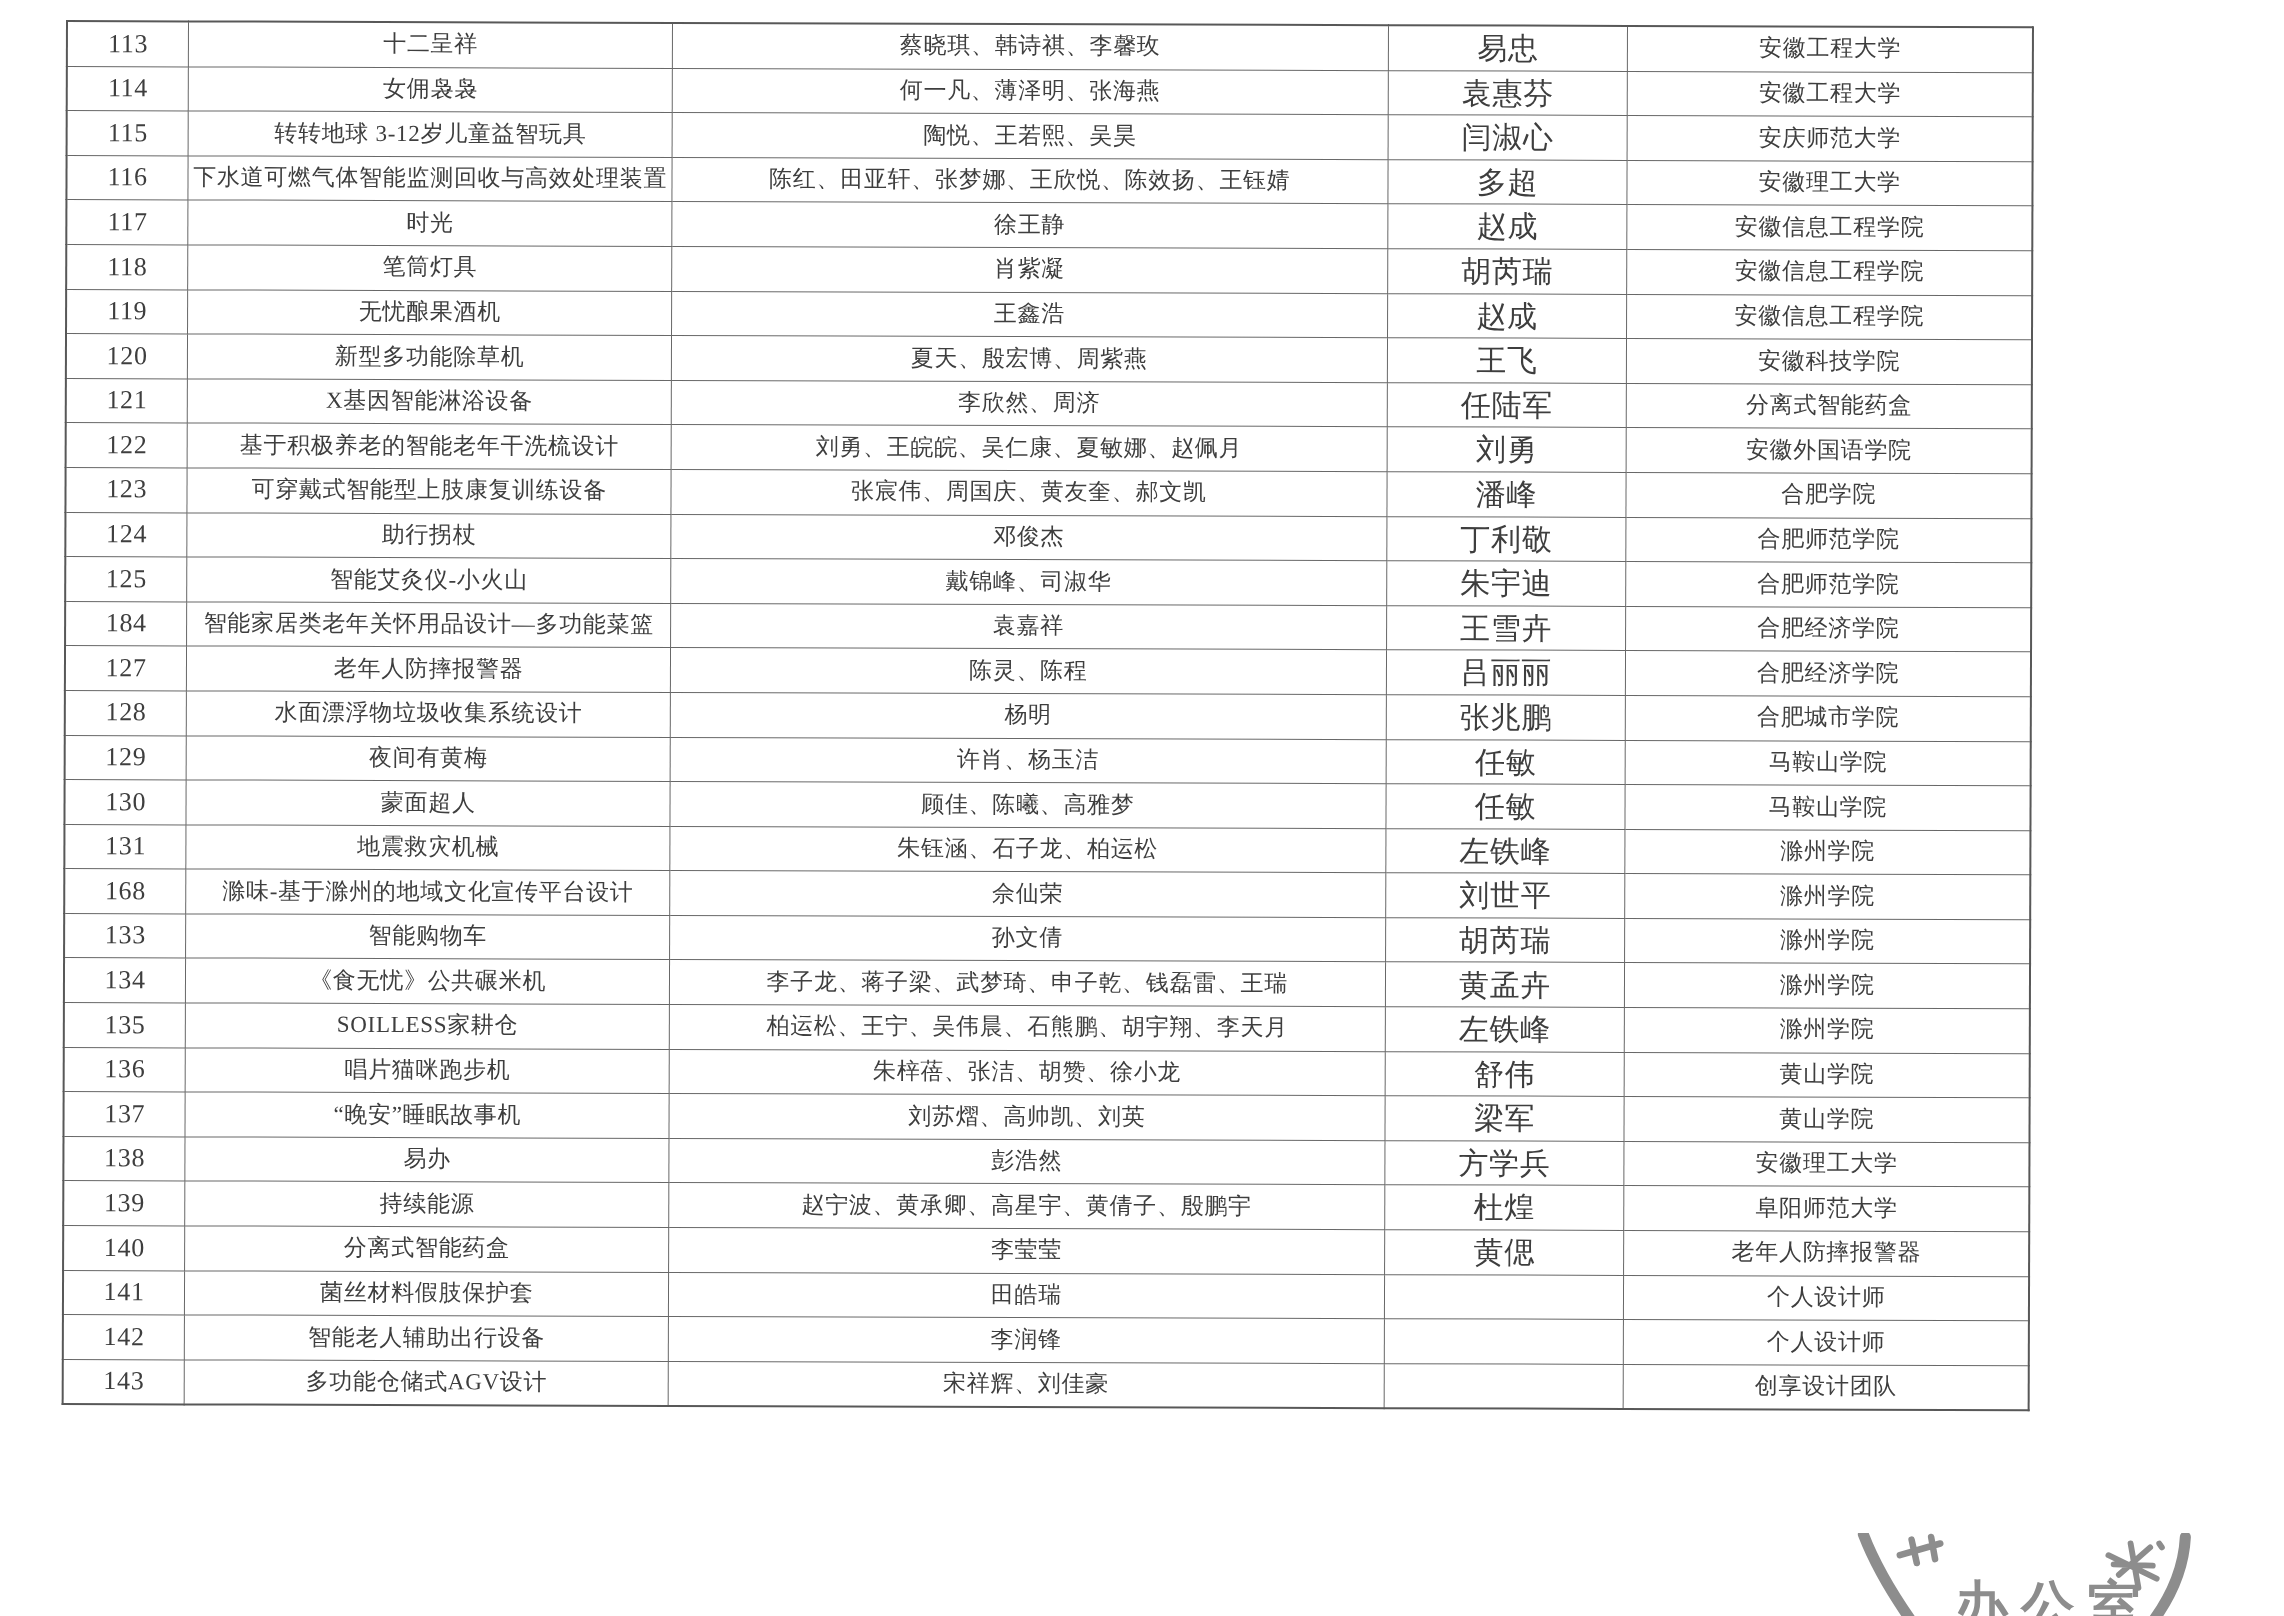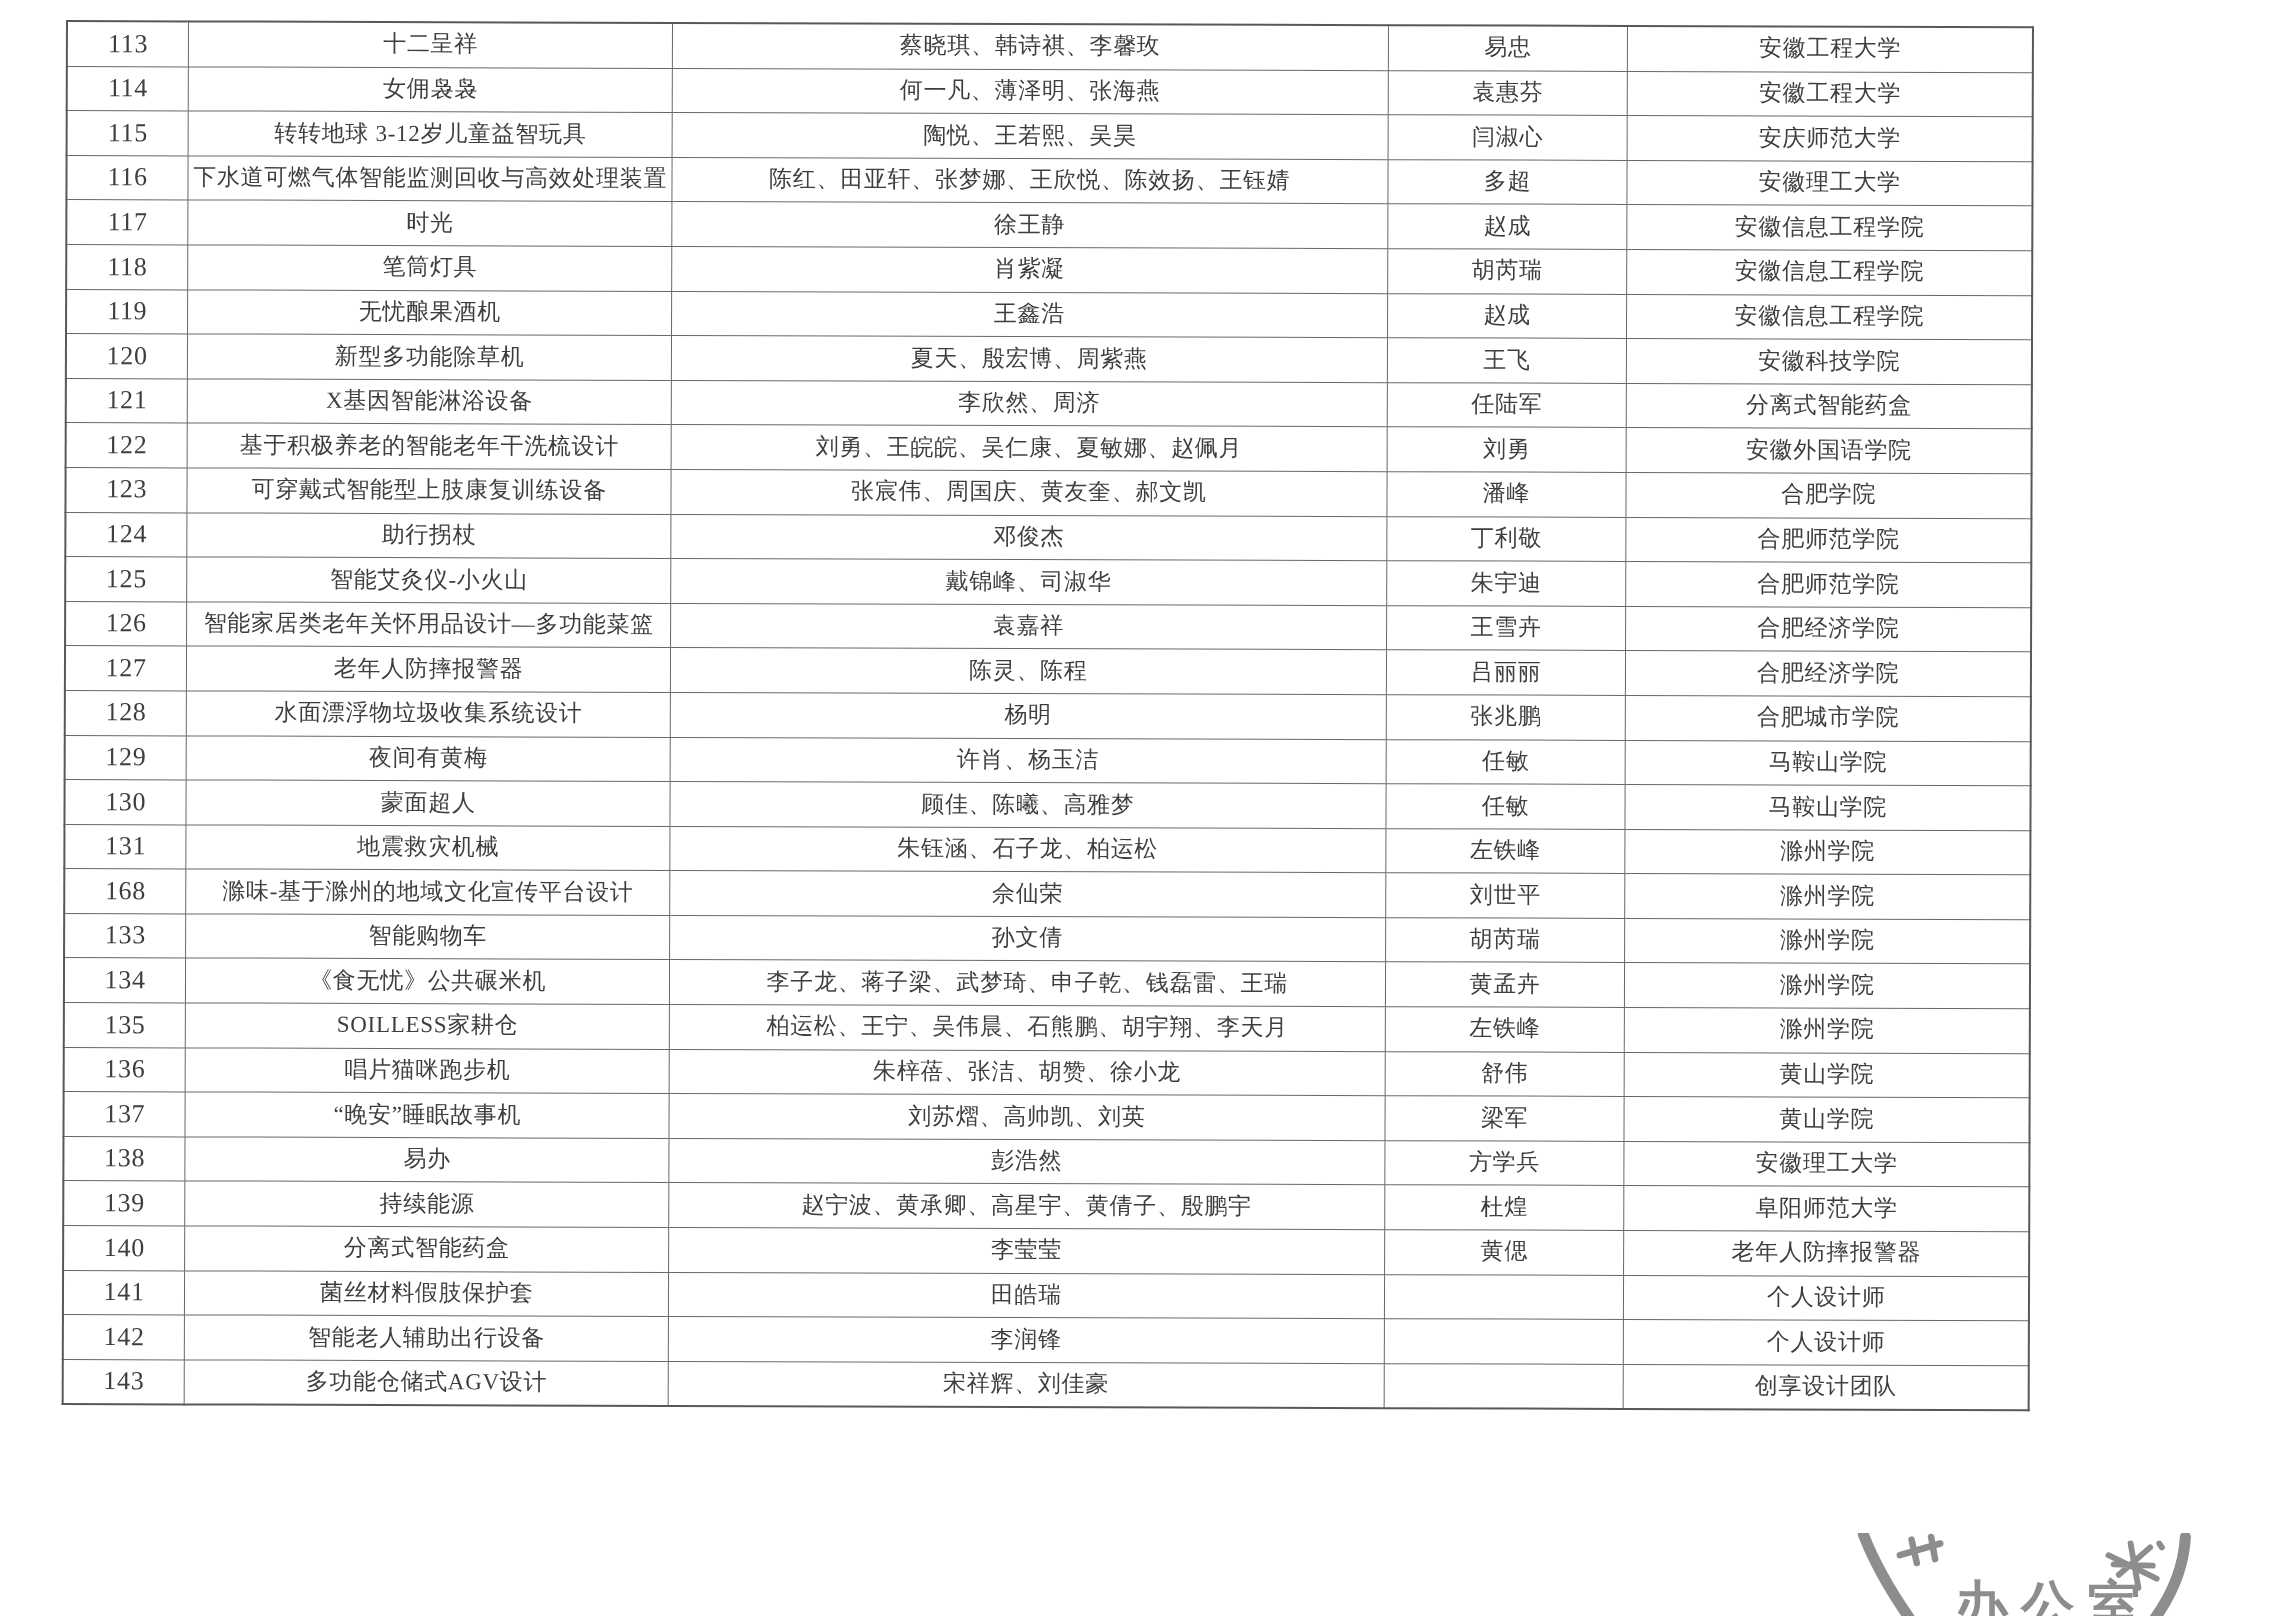--- a/index.html
+++ b/index.html
@@ -34,21 +34,21 @@
   }
   table.list{border:2px solid #585858;}
   col.c-no{width:6.2%;}
   col.c-work{width:24.6%;}
   col.c-members{width:36.4%;}
   col.c-advisor{width:12.2%;}
   col.c-org{width:20.6%;}
   td.c-no{font-size:26px;color:#474747;letter-spacing:1.3px;}
   td.c-work{font-size:23px;padding:1.3px 17px;}
   td.c-members{font-size:23px;}
-  td.c-advisor{font-size:23px;}
+  td.c-advisor{font-size:30px;}
   td.c-org{font-size:23px;}
   
   .stamp{
     position:absolute;
     left:1849px;top:1533px;
     width:352px;height:124px;
     color:#8d8d8d;
     pointer-events:none;
   }
   .stamp svg{display:block;}
@@ -157,21 +157,21 @@
             <td class="c-org">合肥师范学院</td>
           </tr>
           <tr>
             <td class="c-no">125</td>
             <td class="c-work">智能艾灸仪-小火山</td>
             <td class="c-members">戴锦峰、司淑华</td>
             <td class="c-advisor">朱宇迪</td>
             <td class="c-org">合肥师范学院</td>
           </tr>
           <tr>
-            <td class="c-no">126</td>
+            <td class="c-no">184</td>
             <td class="c-work">智能家居类老年关怀用品设计—多功能菜篮</td>
             <td class="c-members">袁嘉祥</td>
             <td class="c-advisor">王雪卉</td>
             <td class="c-org">合肥经济学院</td>
           </tr>
           <tr>
             <td class="c-no">127</td>
             <td class="c-work">老年人防摔报警器</td>
             <td class="c-members">陈灵、陈程</td>
             <td class="c-advisor">吕丽丽</td>

